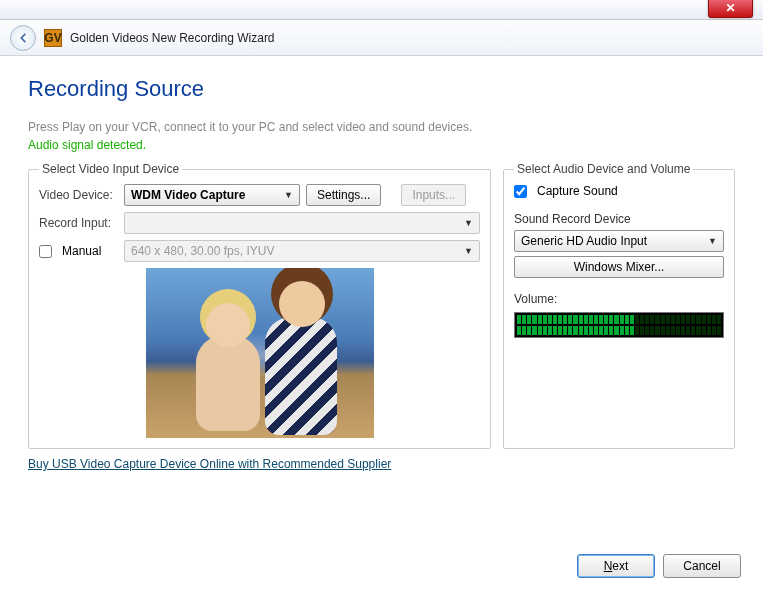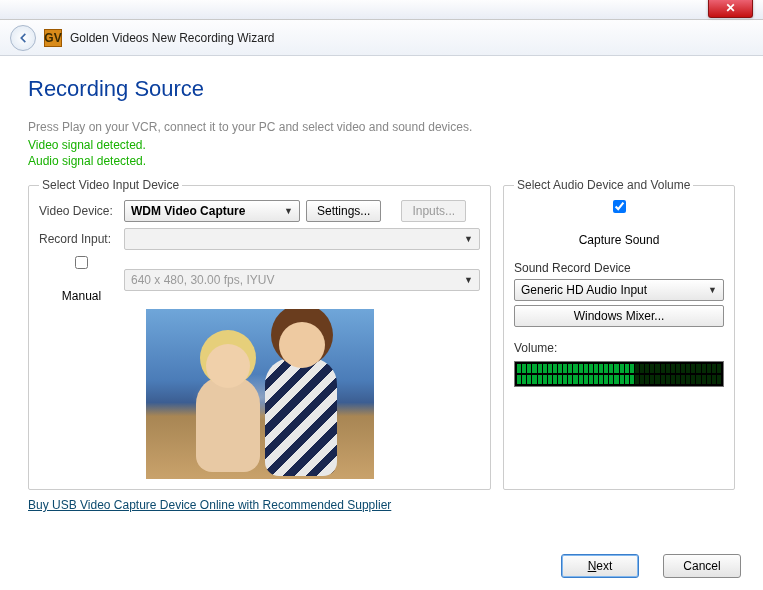--- a/index.html
+++ b/index.html
@@ -23,41 +23,41 @@
   .row{ display:flex; align-items:center; margin-bottom:6px;}
   .row .lbl{ width:85px; color:#444;}
   .combo, .btn, .longbtn { height:22px; border:1px solid #8f8f8f; background:linear-gradient(#fff,#e9e9e9); border-radius:2px; display:flex;align-items:center; padding:0 6px; position:relative;}
   .combo{ justify-content:space-between; }
   .combo.bold span{font-weight:bold;}
   .combo .arrow, .sel .arrow{ font-size:9px; color:#333;}
   .combo.disabled, .btn.disabled{ background:#f2f2f2; color:#9a9a9a; border-color:#c7c7c7;}
   .btn{ justify-content:center; padding:0 10px;}
   .radio{ display:flex; align-items:center; gap:5px; color:#333;}
   .radio input{margin:0;}
-  .chk{ display:flex; align-items:center; gap:20px;flex-direction:column;}
+  .chk{ display:flex; align-items:center; gap:10px;}
   .chk input{margin:0;}
   .preview{ width:228px; height:170px; margin:6px auto 0; display:block; background:linear-gradient(180deg,#6fa6d9 0%, #4b7cb8 42%, #3c5e92 55%, #a88654 63%, #c9a26b 100%); position:relative; overflow:hidden;}
   .preview::before{content:"";position:absolute;left:20%;top:38%;width:60%;height:28%;background:radial-gradient(ellipse at center,#fff6,transparent 70%);}
   .preview .kidA{position:absolute;left:22%;bottom:4%;width:64px;height:96px;background:#e8c9a4;border-radius:28px 28px 16px 16px;}
   .preview .kidA::before{content:"";position:absolute;top:-32px;left:10px;width:44px;height:44px;border-radius:50%;background:#f0d0aa;box-shadow:0 -8px 0 6px #e6cf7a;}
   .preview .kidB{position:absolute;right:16%;bottom:2%;width:72px;height:118px;border-radius:26px 26px 14px 14px;background:repeating-linear-gradient(135deg,#19264f 0 8px,#e8e8e8 8px 16px);}
   .preview .kidB::before{content:"";position:absolute;top:-36px;left:14px;width:46px;height:46px;border-radius:50%;background:#eecaa1;box-shadow:0 -10px 0 8px #6a3d1e;}
   .link{ color:#0c4a6e; text-decoration:underline; margin-top:8px; display:inline-block;}
   .section-lbl{ color:#333; margin:6px 0 4px;}
   .sel{ height:22px; border:1px solid #8f8f8f; background:linear-gradient(#fff,#e8e8e8); border-radius:2px; display:flex;align-items:center;justify-content:space-between; padding:0 6px;}
   .longbtn{ width:100%; justify-content:center; margin-top:4px;}
   .vol-slider{ height:18px; border:1px solid #999; background:#fff; position:relative; margin-top:2px;}
   .vol-fill{ position:absolute; left:0; top:0; bottom:0; width:61%; background:linear-gradient(#8fe25a,#4bbf1f);}
   .vol-thumb{ position:absolute; left:61%; top:-1px; width:8px; height:18px; background:linear-gradient(#f5f5f5,#ccc); border:1px solid #777;}
   .vol-db{ position:absolute; left:3px; top:1px; font-size:11px; color:#000;}
   .meter{ height:26px; border:1px solid #777; background:#000; margin-top:6px; display:flex; flex-direction:column; gap:2px; padding:2px;}
   .meter-row{ flex:1; display:flex; gap:1px;}
   .seg{ flex:1; background:#0a3; }
   .seg.off{ background:#042a04;}
-  .footer{ position:absolute; bottom:12px; right:22px; display:flex; gap:24px;padding-left:26px;}
+  .footer{ position:absolute; bottom:12px; right:22px; display:flex; gap:8px;padding-left:26px;}
   .winbtn{ width:78px; height:24px; border:1px solid #8a8a8a; background:linear-gradient(#fdfdfd,#e4e4e4); border-radius:3px; display:flex;align-items:center;justify-content:center;}
   .winbtn.primary{ border:1px solid #3a7ecb; box-shadow:0 0 0 1px #7fb6ee inset;}
   .underline{text-decoration:underline;}
 </style>
 </head>
 <body>
 
 <div class="titlebar">
   <div class="close-btn">
     <span>✕</span>
@@ -72,21 +72,20 @@
   </div>
   <div class="app-icon">
       <span>GV</span>
     </div>
   <div class="wizard-title">Golden Videos New Recording Wizard</div>
 </div>
 
 <div class="page">
   <div class="page-title">Recording Source</div>
   <div class="instr">Press Play on your VCR, connect it to your PC and select video and sound devices.</div>
-  <div class="status-ok">Video signal detected.</div>
   <div class="status-ok">Audio signal detected.</div>
 
   <div class="panels">
     <fieldset class="left">
       <legend>Select Video Input Device</legend>
 
       <div class="row">
         <div class="lbl">Video Device:</div>
         <div class="combo bold" style="width:176px">
           <span>WDM Video Capture</span>

